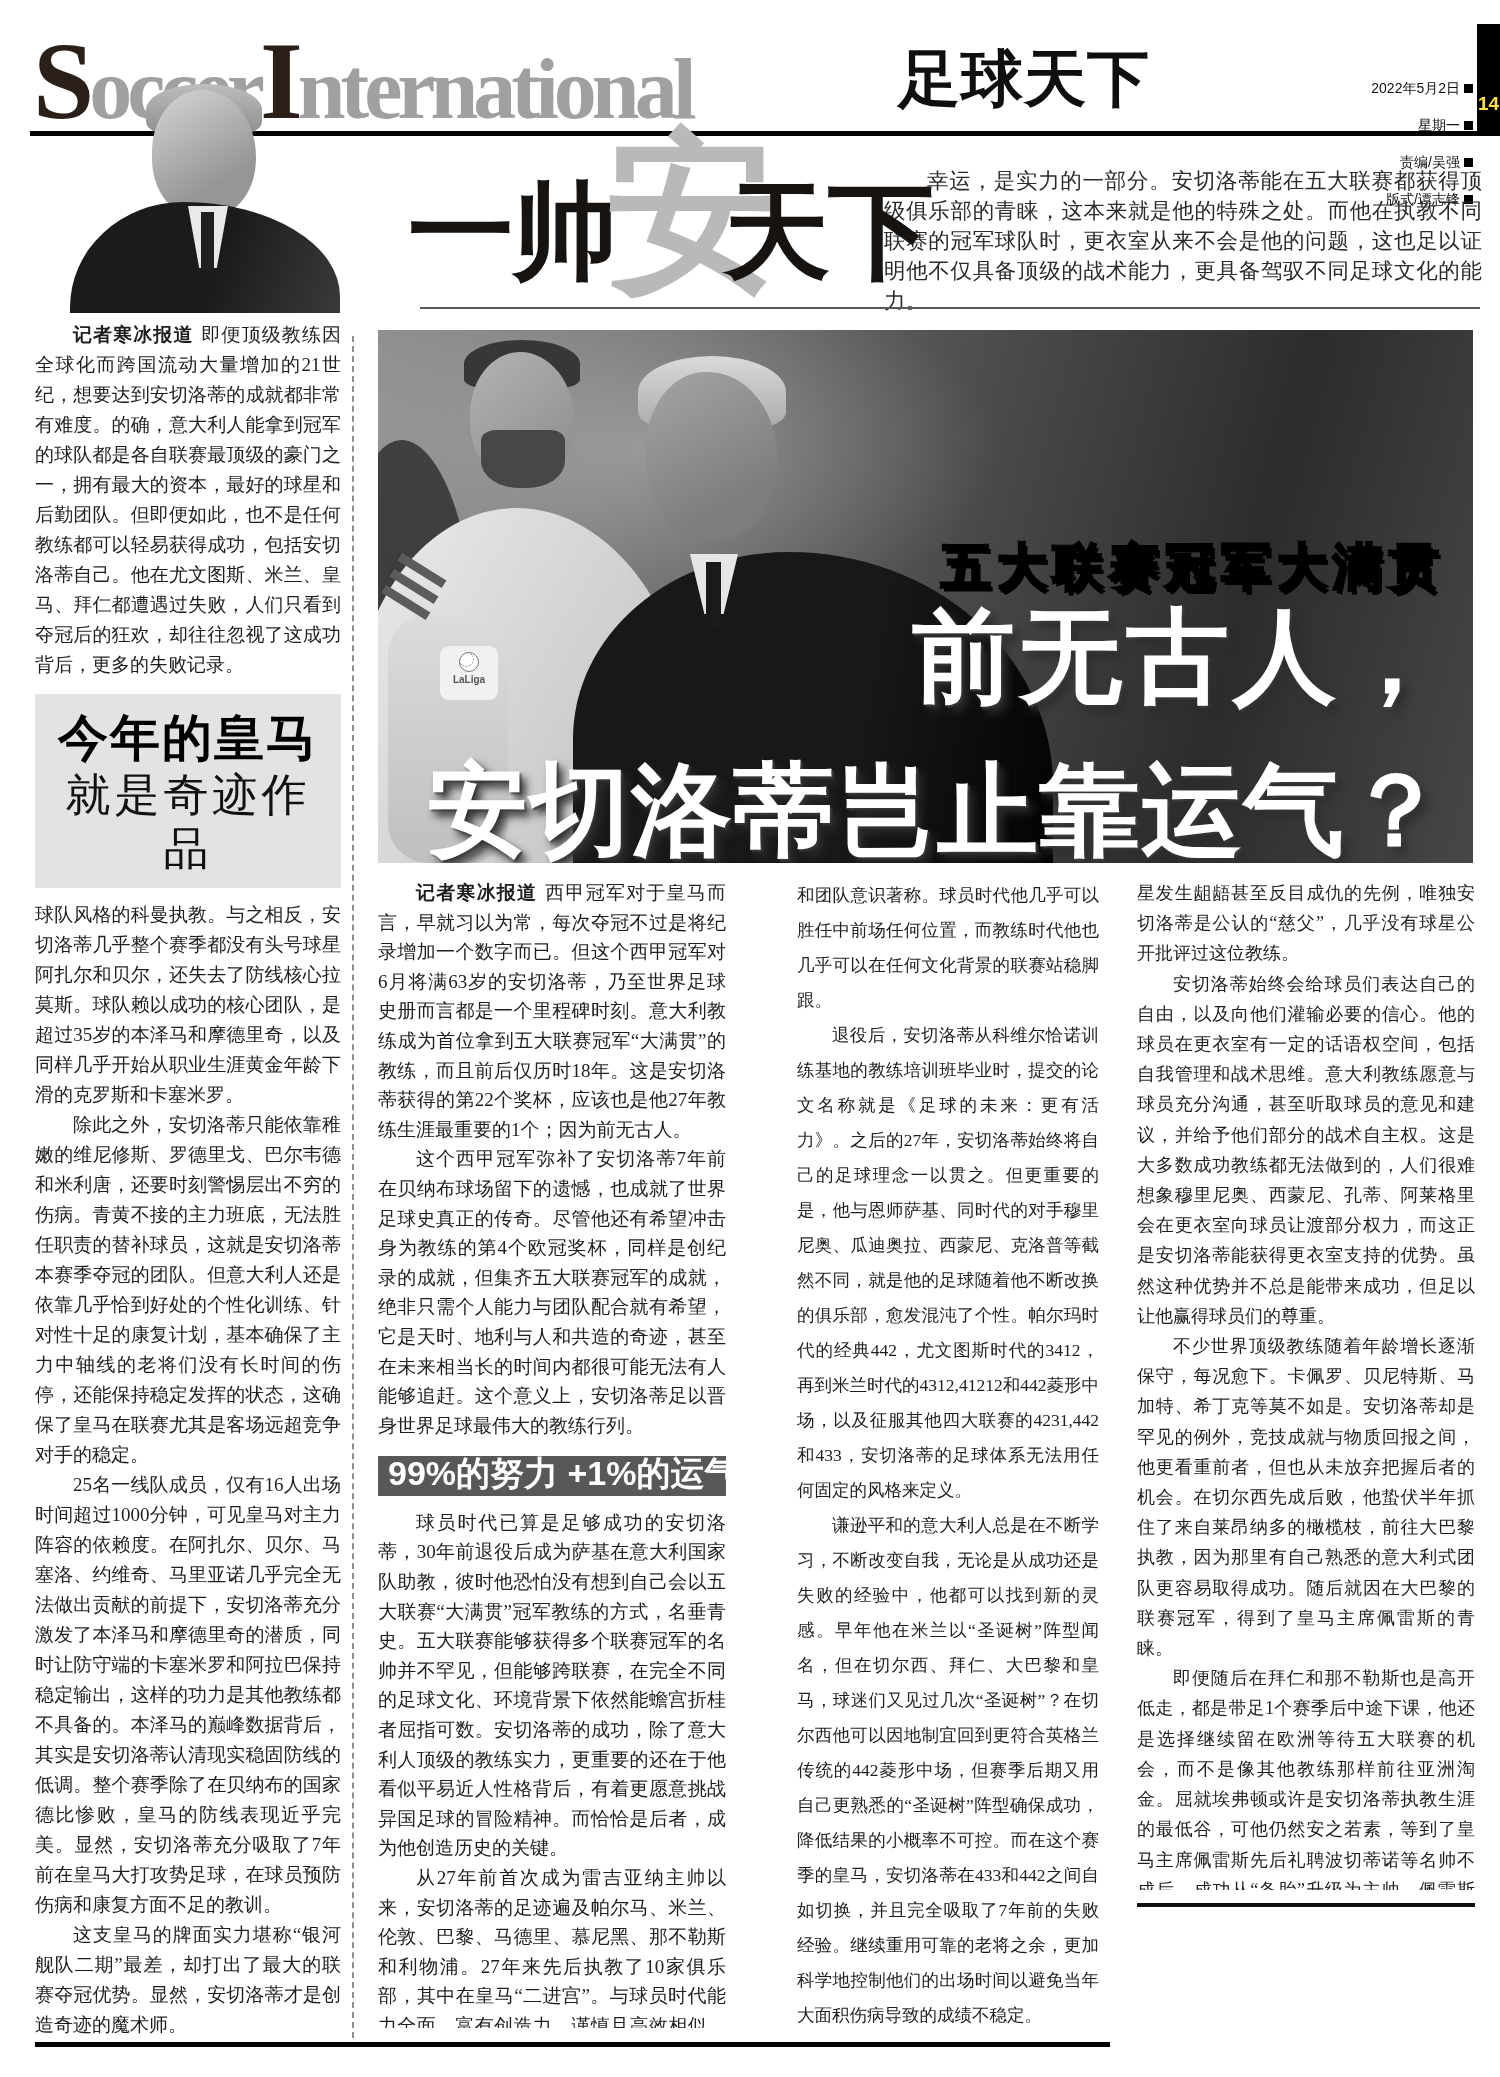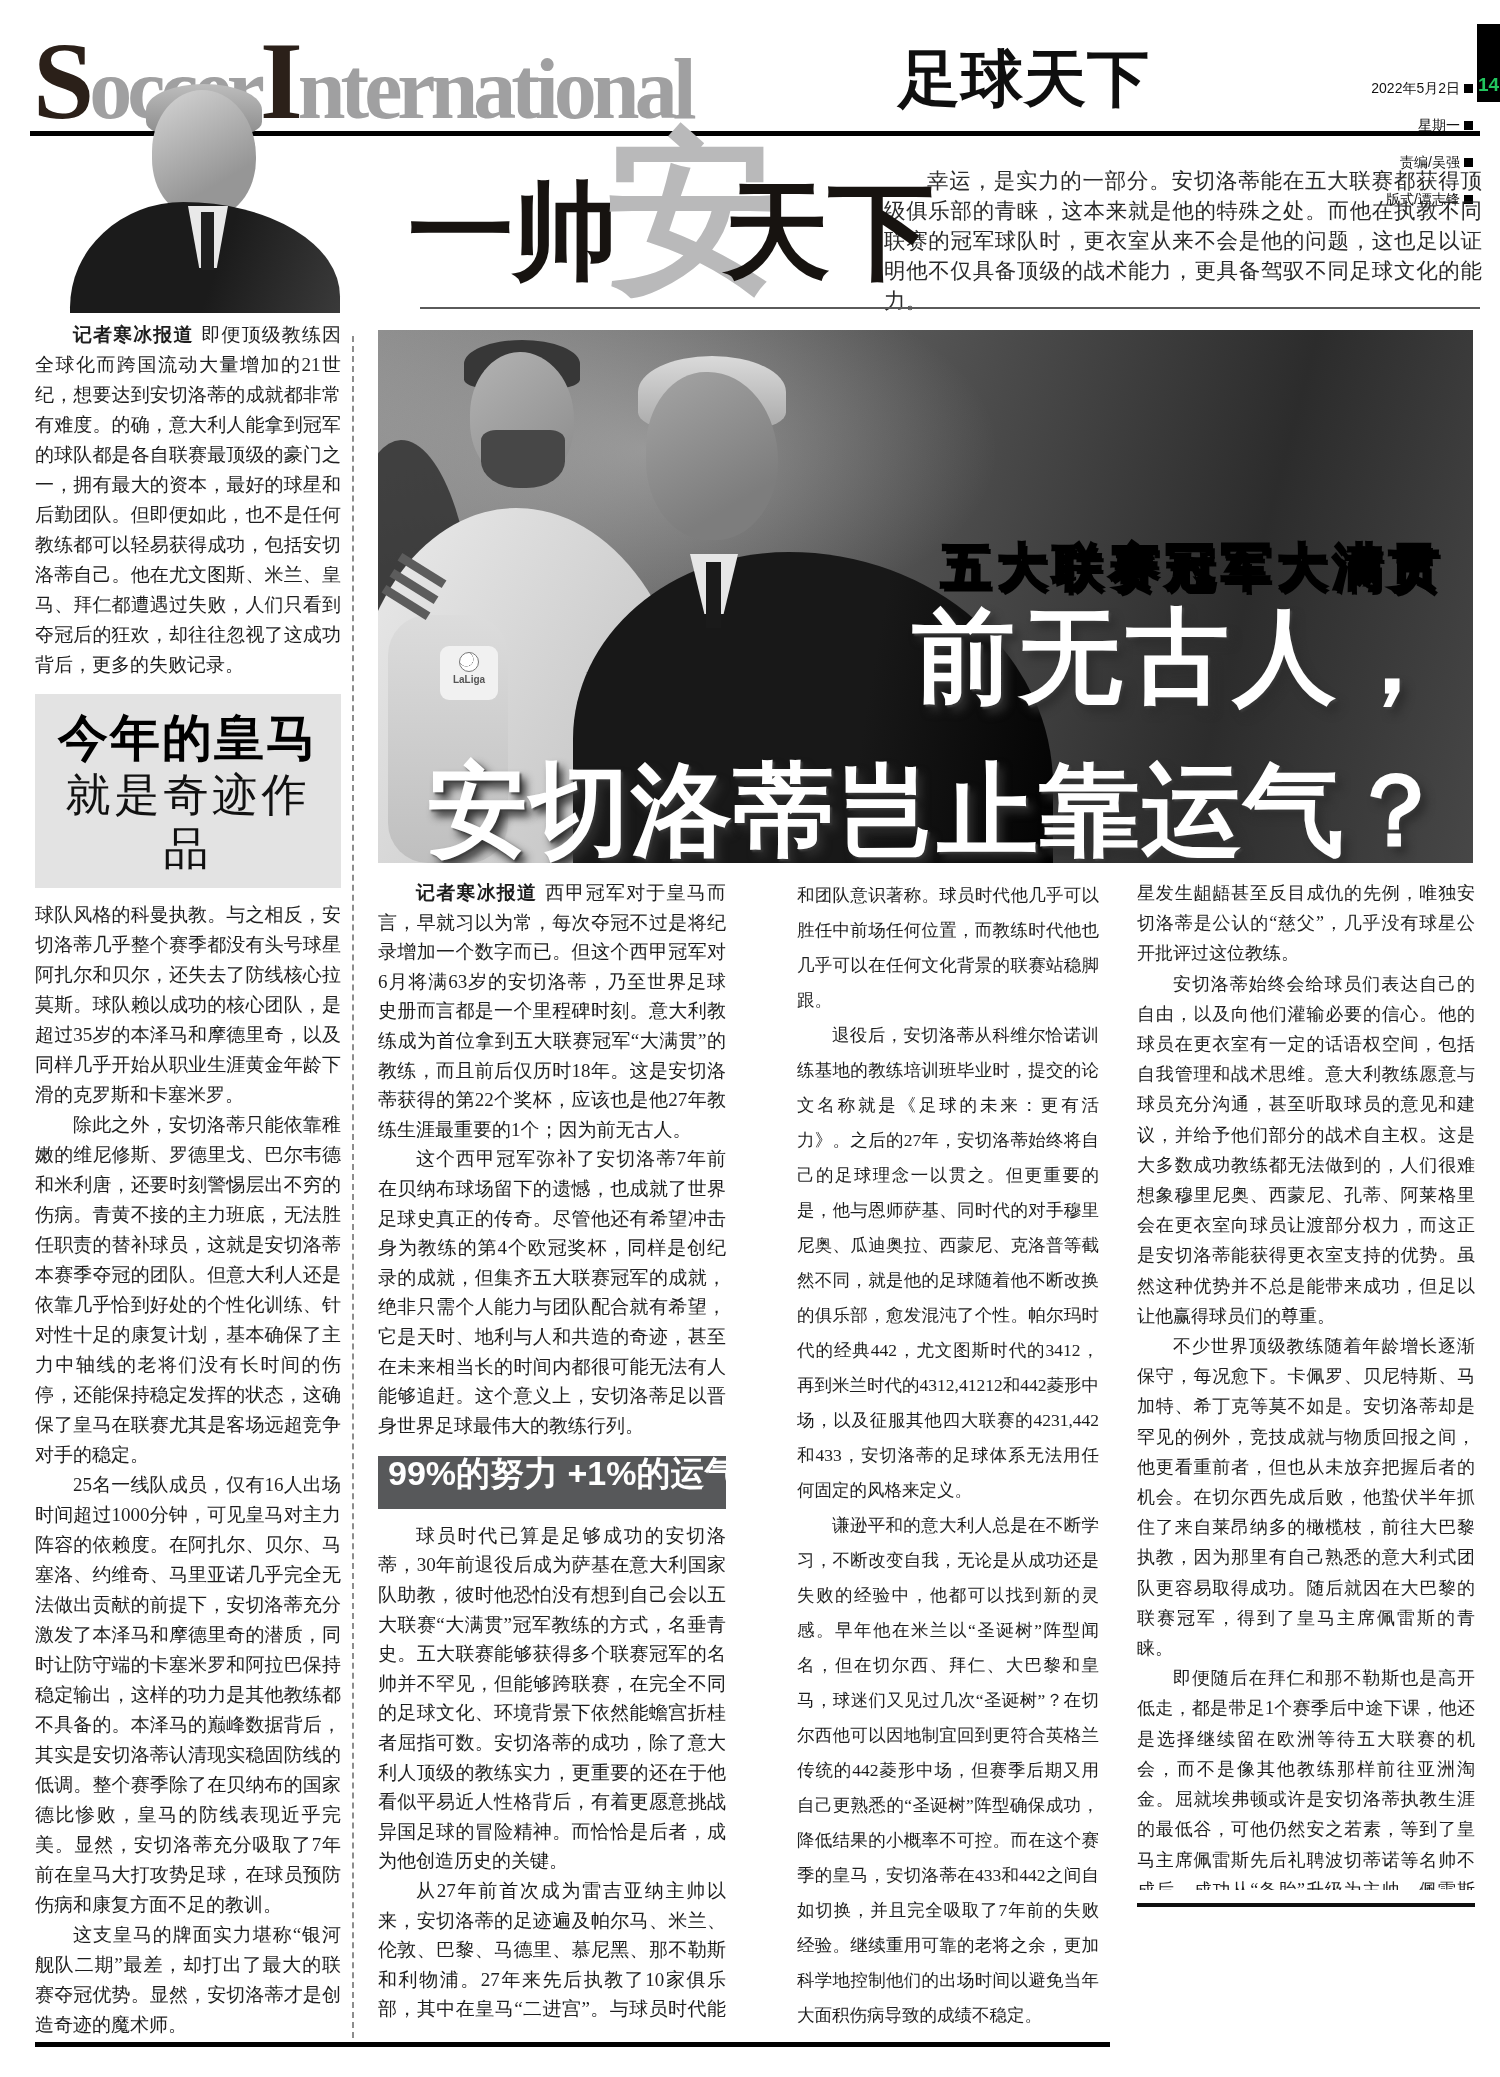--- a/index.html
+++ b/index.html
@@ -9,22 +9,22 @@
 
   
   .mast-en{left:33px;top:26px;line-height:1;letter-spacing:-5px;font-weight:bold;color:#a0a0a1;white-space:nowrap;}
   .mast-en .low{font-size:86px;color:#a0a0a1;}
   .mast-en .cap{font-size:110px;color:#2b2019;}
   .mast-cn{left:898px;top:48px;font-size:62px;font-weight:900;color:#0f0f0f;letter-spacing:1px;line-height:1;}
   .issue-info{right:27px;top:60px;text-align:right;font-family:"Liberation Sans","DejaVu Sans",sans-serif;
               font-size:14px;line-height:17px;color:#111;}
   .issue-info .row{white-space:nowrap;margin-top:20px;}
   .sq{display:inline-block;width:9px;height:9px;background:#000;margin-left:4px;vertical-align:baseline;}
-  .page-tab{right:0;top:24px;width:23px;height:78px;background:#000;color:#22c55e;display:flex;align-items:flex-end;
-            justify-content:center;font:bold 19px "Liberation Sans","DejaVu Sans",sans-serif;padding-bottom:6px;box-sizing:border-box;}
+  .page-tab{right:0;top:24px;width:23px;height:112px;background:#000;color:#fde047;display:flex;align-items:flex-end;
+            justify-content:center;font:bold 19px "Liberation Sans","DejaVu Sans",sans-serif;padding-bottom:21px;box-sizing:border-box;}
   .mast-rule{left:30px;top:131px;width:1450px;height:5px;background:#000;}
 
   
   .portrait{left:70px;top:84px;width:270px;height:229px;z-index:5;}
   .pt-head{position:absolute;left:82px;top:6px;width:104px;height:128px;background:linear-gradient(150deg,#d6d6d6,#969696 70%);border-radius:48% 52% 46% 46%;}
   .pt-hair{position:absolute;left:76px;top:0;width:116px;height:52px;background:linear-gradient(#bdbdbd,#8c8c8c);border-radius:55% 55% 30% 30%;}
   .pt-suit{position:absolute;left:0px;top:118px;width:270px;height:111px;background:linear-gradient(110deg,#1b1b1b 55%,#3a3a3a);border-radius:42% 58% 0 0/95% 85% 0 0;}
   .pt-shirt{position:absolute;left:118px;top:122px;width:40px;height:62px;background:#e9e9e9;clip-path:polygon(0 0,100% 0,72% 100%,28% 100%);}
   .pt-tie{position:absolute;left:131px;top:128px;width:13px;height:58px;background:#202020;}
 
@@ -79,21 +79,21 @@
   .hl2{top:431px;font-size:101px;letter-spacing:1px;text-align:right;}
 
   
   .col{position:absolute;top:878px;text-align:justify;overflow:hidden;}
   .col p{margin:0;text-indent:2em;}
   .col p.cont{text-indent:0;}
   .col1{left:378px;width:348px;height:1150px;font-size:19px;line-height:29.6px;}
   .col2{left:797px;width:302px;height:1152px;font-size:17.5px;line-height:35px;}
   .col3{left:1137px;width:338px;height:1012px;font-size:18px;line-height:30.2px;}
   .subhead{background:#57585a;color:#fff;font-family:"Liberation Sans","DejaVu Sans",sans-serif;font-weight:900;
-           text-indent:0;padding:3px 10px 20px;margin:16px 0 12px;white-space:nowrap;}
+           text-indent:0;padding:3px 10px 7px;margin:16px 0 12px;white-space:nowrap;}
   .subhead.s1{font-size:34px;}
   .subhead.s2{font-size:29.5px;}
 
   .bottom-rule{left:35px;top:2042px;width:1075px;height:5px;background:#000;}
   .col3-rule{left:1137px;top:1903px;width:338px;height:4px;background:#101010;}
 </style>
 </head>
 <body>
 
 <div class="page">

